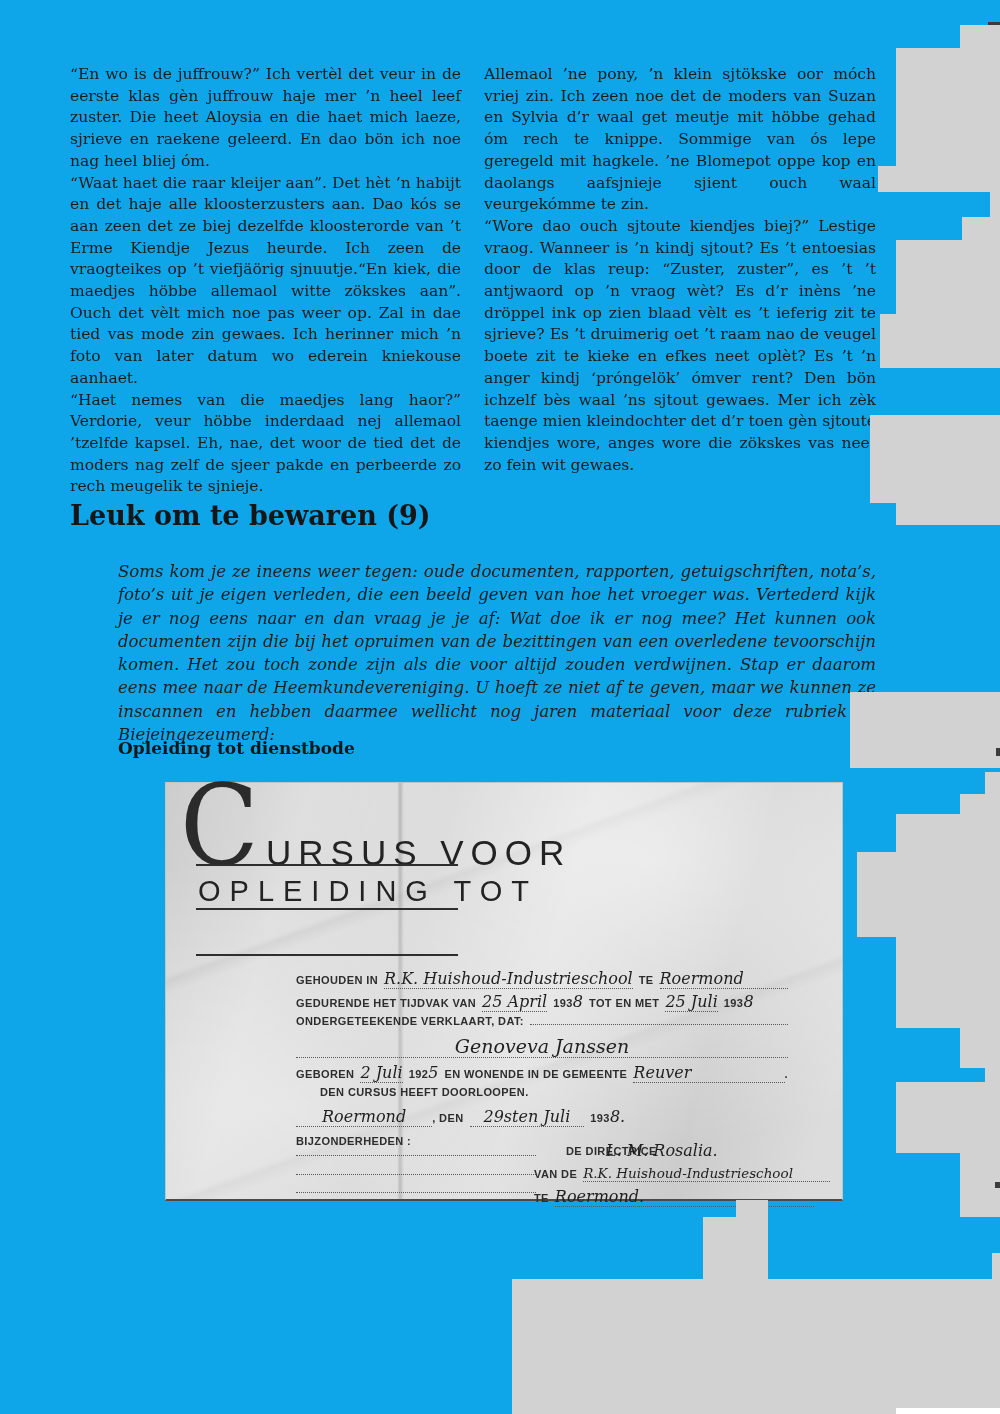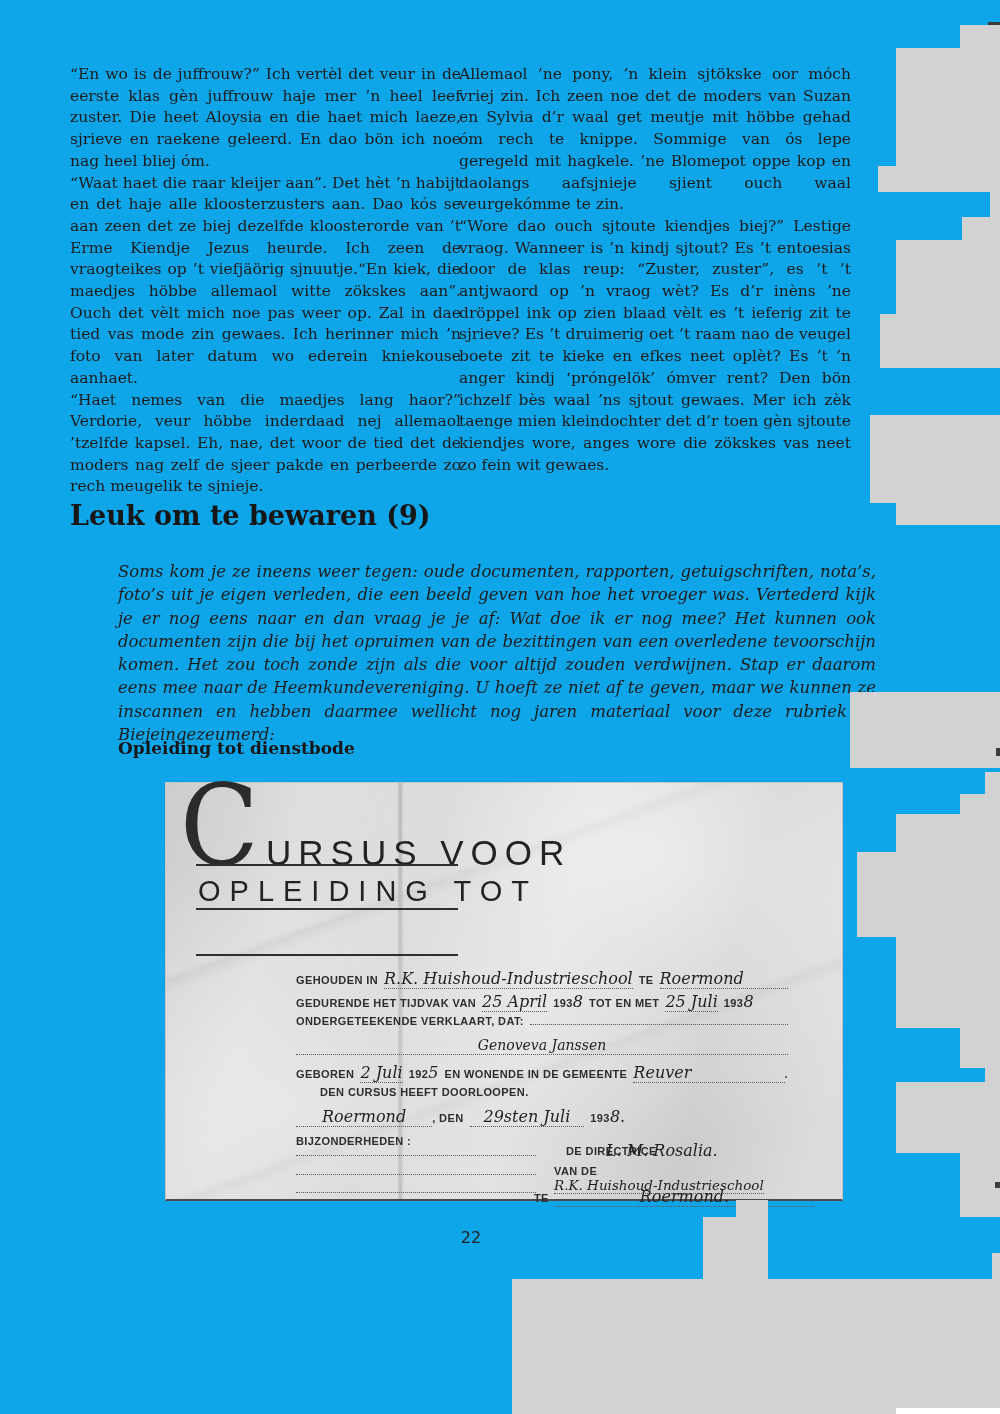--- a/index.html
+++ b/index.html
@@ -3,21 +3,21 @@
 <meta charset="utf-8">
 <style>
   html,body{margin:0;padding:0;background:#ffffff;}
   .page{position:relative;width:1000px;height:1414px;background:#0ea5e9;overflow:hidden;
         font-family:"DejaVu Serif", serif;color:#1c1c1c;}
 
   
   .col{position:absolute;top:64px;text-align:justify;font-size:15.5px;line-height:21.7px;}
   .col p{margin:0;}
   .col-left{left:70px;width:391px;}
-  .col-right{left:459px;width:392px;}
+  .col-right{left:484px;width:392px;}
 
   
   .section-title{position:absolute;left:70px;top:500px;margin:0;font-size:27px;font-weight:bold;
                  font-family:"DejaVu Serif", serif;color:#161616;}
   .intro{position:absolute;left:118px;top:560px;width:758px;margin:0;font-style:italic;
          font-size:16.5px;line-height:23.3px;text-align:justify;color:#1d1d1d;}
   .subhead{position:absolute;left:118px;top:738px;margin:0;font-size:17px;font-weight:bold;color:#161616;}
 
   
   .cert{position:absolute;left:165px;top:782px;width:676px;height:416px;
@@ -104,21 +104,21 @@
         <span class="hw">8</span>
     </div>
 
     <div class="row" style="top:232px;">
       <span class="pl">ONDERGETEEKENDE VERKLAART, DAT:</span>
         <span class="sp"></span>
       <span class="fill"></span>
     </div>
 
     <div class="row" style="top:252px;">
-      <span class="fill" style="text-align:center;"><span class="hw" style="font-size:14px;">Genoveva Janssen</span></span>
+      <span class="fill" style="text-align:center;"><span class="hw" style="font-size:19px;">Genoveva Janssen</span></span>
     </div>
 
     <div class="row" style="top:280px;">
       <span class="pl">GEBOREN</span>
         <span class="sp"></span>
       <span class="hw dot">2 Juli</span>
         <span class="sp"></span>
       <span class="pl">192</span>
         <span class="hw">5</span>
         <span class="sp"></span>
@@ -148,33 +148,32 @@
     <div style="position:absolute;left:130px;top:372px;width:240px;border-bottom:1px dotted #5a5a5a;"></div>
     <div style="position:absolute;left:130px;top:391px;width:240px;border-bottom:1px dotted #5a5a5a;"></div>
     <div style="position:absolute;left:130px;top:409px;width:240px;border-bottom:1px dotted #5a5a5a;"></div>
 
     <div class="row" style="left:368px;top:362px;width:250px;padding-left:32px;">
       <span class="pl">DE DIRECTRICE</span>
     </div>
     <div style="position:absolute;left:440px;top:358px;">
       <span class="hw">L. M. Rosalia.</span>
     </div>
-    <div class="row" style="left:388px;top:382px;width:296px;flex-direction:column;">
+    <div class="row" style="left:368px;top:382px;width:296px;">
       <span class="pl">VAN DE</span>
         <span class="sp"></span>
       <span class="hw fill" style="font-size:13.5px;">R.K. Huishoud-Industrieschool</span>
     </div>
     <div class="row" style="left:368px;top:404px;width:280px;">
       <span class="pl">TE</span>
         <span class="sp"></span>
-      <span class="hw fill" style="text-align:center;">Roermond.</span>
+      <span class="hw fill" style="text-align:left;">Roermond.</span>
     </div>
   </div>
 
-  <p class="pagenum">22</p>
 
   <div class="ga" style="left:960px;top:25px;width:40px;height:23px;"></div>
   <div class="ga" style="left:896px;top:48px;width:104px;height:118px;"></div>
   <div class="ga" style="left:878px;top:166px;width:122px;height:26px;"></div>
   <div class="ga" style="left:990px;top:192px;width:10px;height:25px;"></div>
   <div class="ga" style="left:962px;top:217px;width:38px;height:23px;"></div>
   <div class="ga" style="left:896px;top:240px;width:104px;height:74px;"></div>
   <div class="ga" style="left:880px;top:314px;width:120px;height:54px;"></div>
   <div class="ga" style="left:870px;top:415px;width:130px;height:88px;"></div>
   <div class="ga" style="left:896px;top:503px;width:104px;height:22px;"></div>

